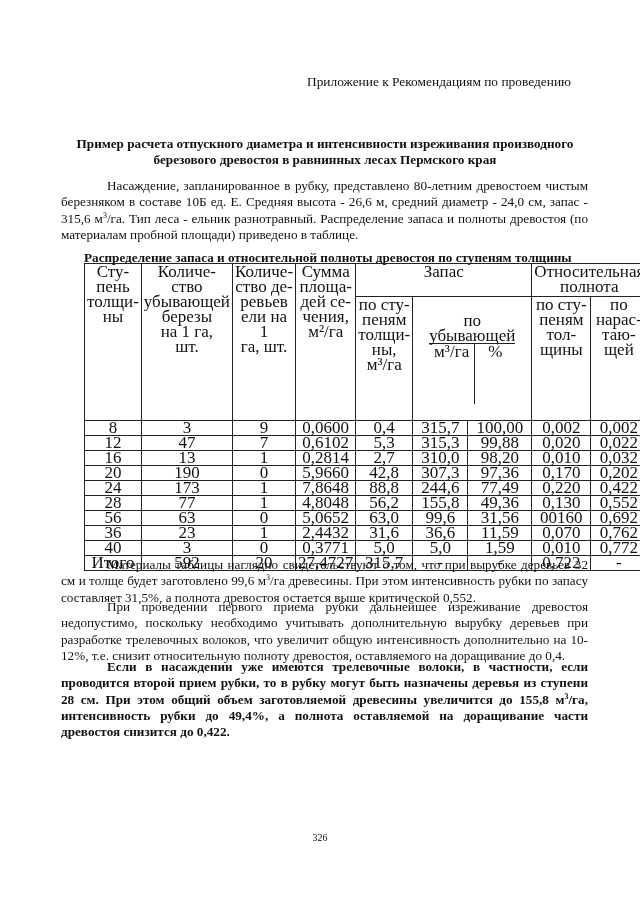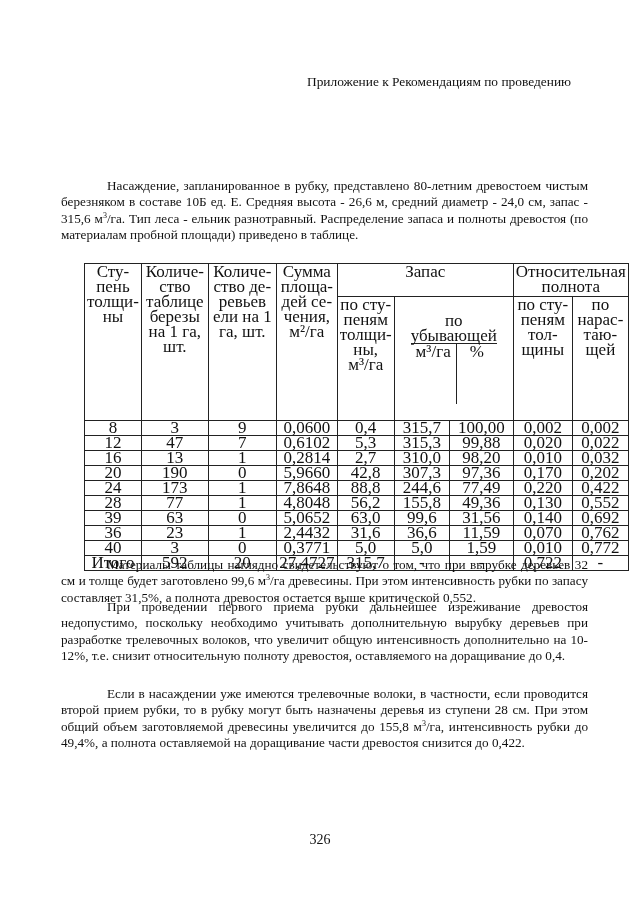--- a/index.html
+++ b/index.html
@@ -6,41 +6,46 @@
   body { width:640px; height:905px; position:relative; overflow:hidden;
          font-family:"Liberation Serif", "DejaVu Serif", serif; color:#111; }
   .page { position:absolute; left:0; top:0; width:640px; height:905px;border-radius:22px; }
   .appendix { position:absolute; left:307px; top:74px; width:300px; font-size:13.4px; line-height:16.5px; }
   .title { position:absolute; left:60px; top:136px; width:530px; text-align:center; font-weight:bold; font-size:13.2px; line-height:16px; }
   .para { position:absolute; left:61px; width:527px; font-size:13.2px; line-height:16.3px; text-align:justify; }
   .para .ind { display:inline-block; width:46px; }
   .p1 { top:178px; }
   .p2 { top:557px; }
   .p3 { top:599px; }
-  .p4 { top:686px; }
+  .p4 { top:659px;font-weight:bold; }
   sup { font-size:8px; line-height:0; vertical-align:super; }
   .tcaption { position:absolute; left:84px; top:251px; width:510px; font-weight:bold; font-size:13.2px; line-height:14px; white-space:nowrap; }
   table.data { position:absolute; left:84px; top:263px; border-collapse:collapse; font-size:17px; line-height:15px; }
   table.data td { border:1px solid #222; text-align:center; vertical-align:top; padding:0 2px; }
   table.data tr.row td { height:14px; line-height:14px; vertical-align:middle; }
   .hdr-stack span { display:block; }
-  .pagenum { position:absolute; left:0; width:640px; top:832px; text-align:center; font-size:14px; }
+  .pagenum { position:absolute; left:0; width:640px; top:832px; text-align:center; font-size:10px; }
 </style>
 </head>
 <body>
 
 <div class="page">
 
   <div class="appendix">
     <div>Приложение к Рекомендациям по проведению</div>
   </div>
 
+  <div class="title">
+    <div>Пример расчета отпускного диаметра и интенсивности изреживания производного</div>
+    <div>березового древостоя в равнинных лесах Пермского края</div>
+  </div>
 
   <div class="para p1"><span class="ind"></span><span>Насаждение, запланированное в рубку, представлено 80-летним древостоем чистым березняком в составе 10Б ед. Е. Средняя высота - 26,6 м, средний диаметр - 24,0 см, запас - 315,6 м</span><sup>3</sup><span>/га. Тип леса - ельник разнотравный. Распределение запаса и полноты древостоя (по материалам пробной площади) приведено в таблице.</span></div>
 
+  <div class="tcaption">Распределение запаса и относительной полноты древостоя по ступеням толщины</div>
 
   <table class="data">
     <colgroup>
       <col style="width:53px">
         <col style="width:67px">
         <col style="width:68px">
         <col style="width:61px">
       <col style="width:51px">
         <col style="width:45px">
         <col style="width:52px">
@@ -51,21 +56,21 @@
         <tr style="height:33px">
       <td rowspan="2" class="hdr-stack">
         <span>Сту-</span>
             <span>пень</span>
             <span>толщи-</span>
             <span>ны</span>
       </td>
       <td rowspan="2" class="hdr-stack">
         <span>Количе-</span>
             <span>ство</span>
-            <span>таблице</span>
+            <span>убывающей</span>
             <span>березы</span>
             <span>на 1 га,</span>
             <span>шт.</span>
       </td>
       <td rowspan="2" class="hdr-stack">
         <span>Количе-</span>
             <span>ство де-</span>
             <span>ревьев</span>
             <span>ели на 1</span>
             <span>га, шт.</span>
@@ -173,28 +178,28 @@
           <td>77</td>
           <td>1</td>
           <td>4,8048</td>
           <td>56,2</td>
           <td>155,8</td>
           <td>49,36</td>
           <td>0,130</td>
           <td>0,552</td>
         </tr>
         <tr class="row">
-          <td>39</td>
+          <td>56</td>
           <td>63</td>
           <td>0</td>
           <td>5,0652</td>
           <td>63,0</td>
           <td>99,6</td>
           <td>31,56</td>
-          <td>0,140</td>
+          <td>00160</td>
           <td>0,692</td>
         </tr>
         <tr class="row">
           <td>36</td>
           <td>23</td>
           <td>1</td>
           <td>2,4432</td>
           <td>31,6</td>
           <td>36,6</td>
           <td>11,59</td>

